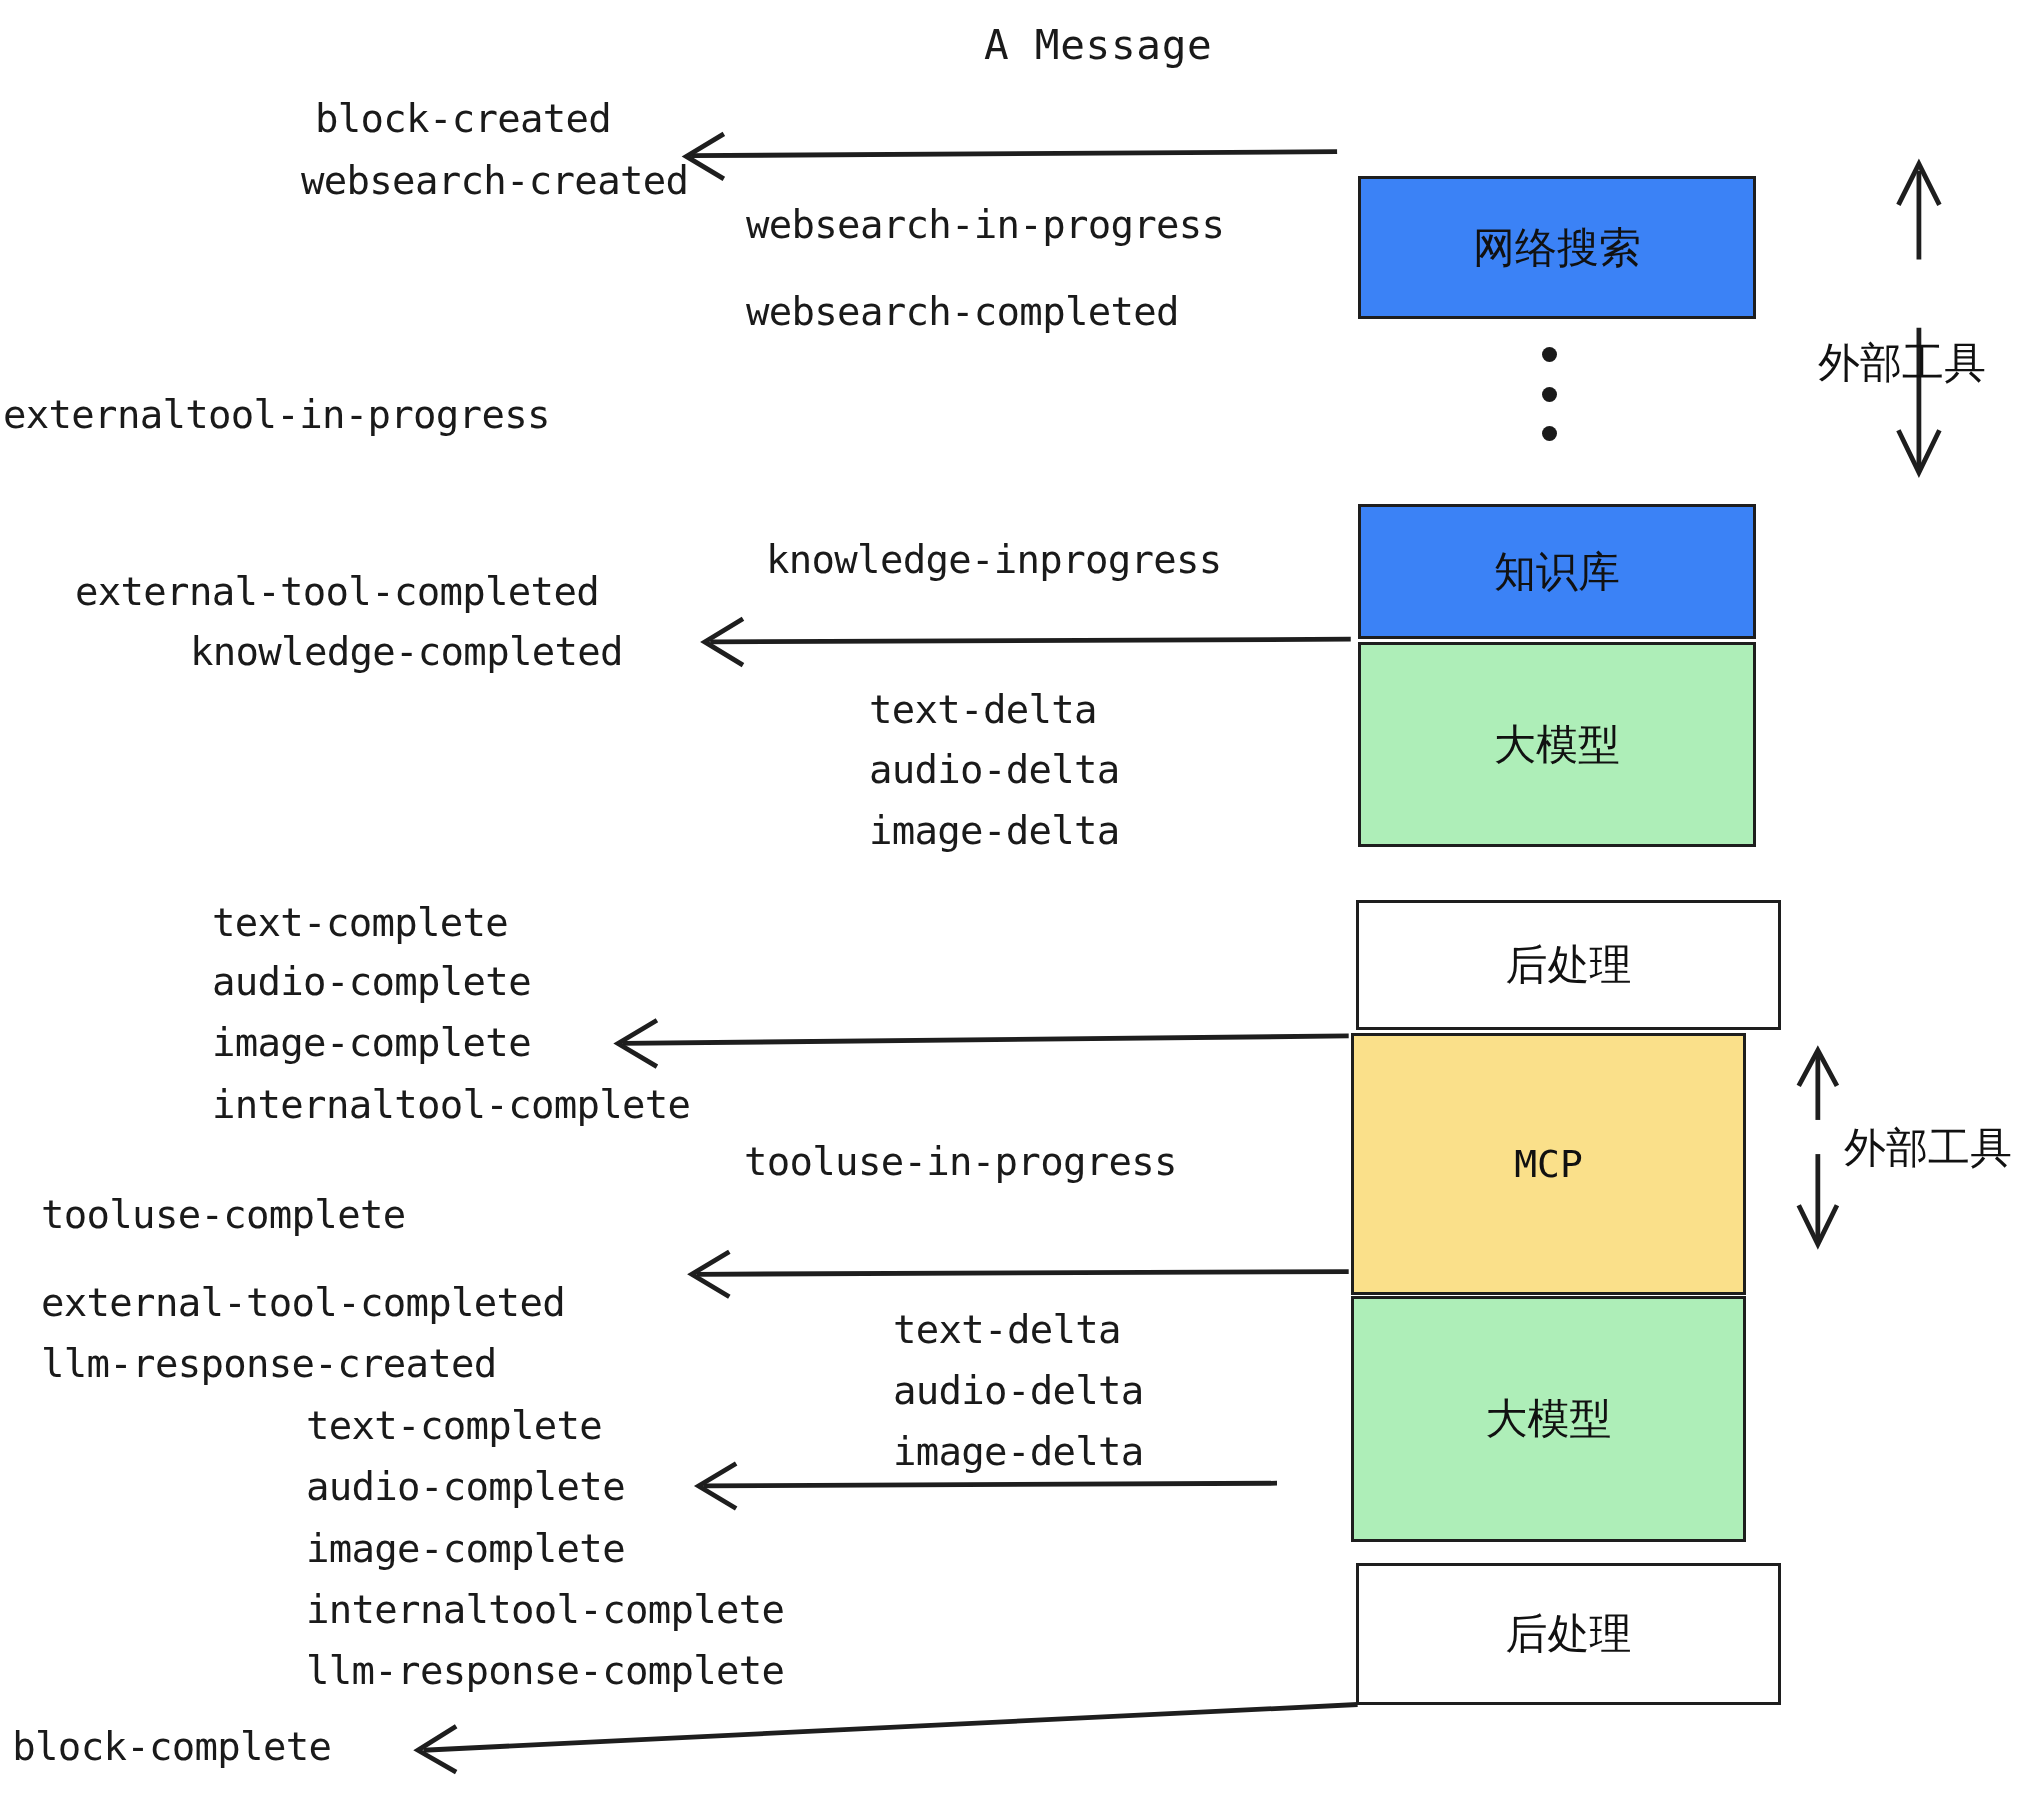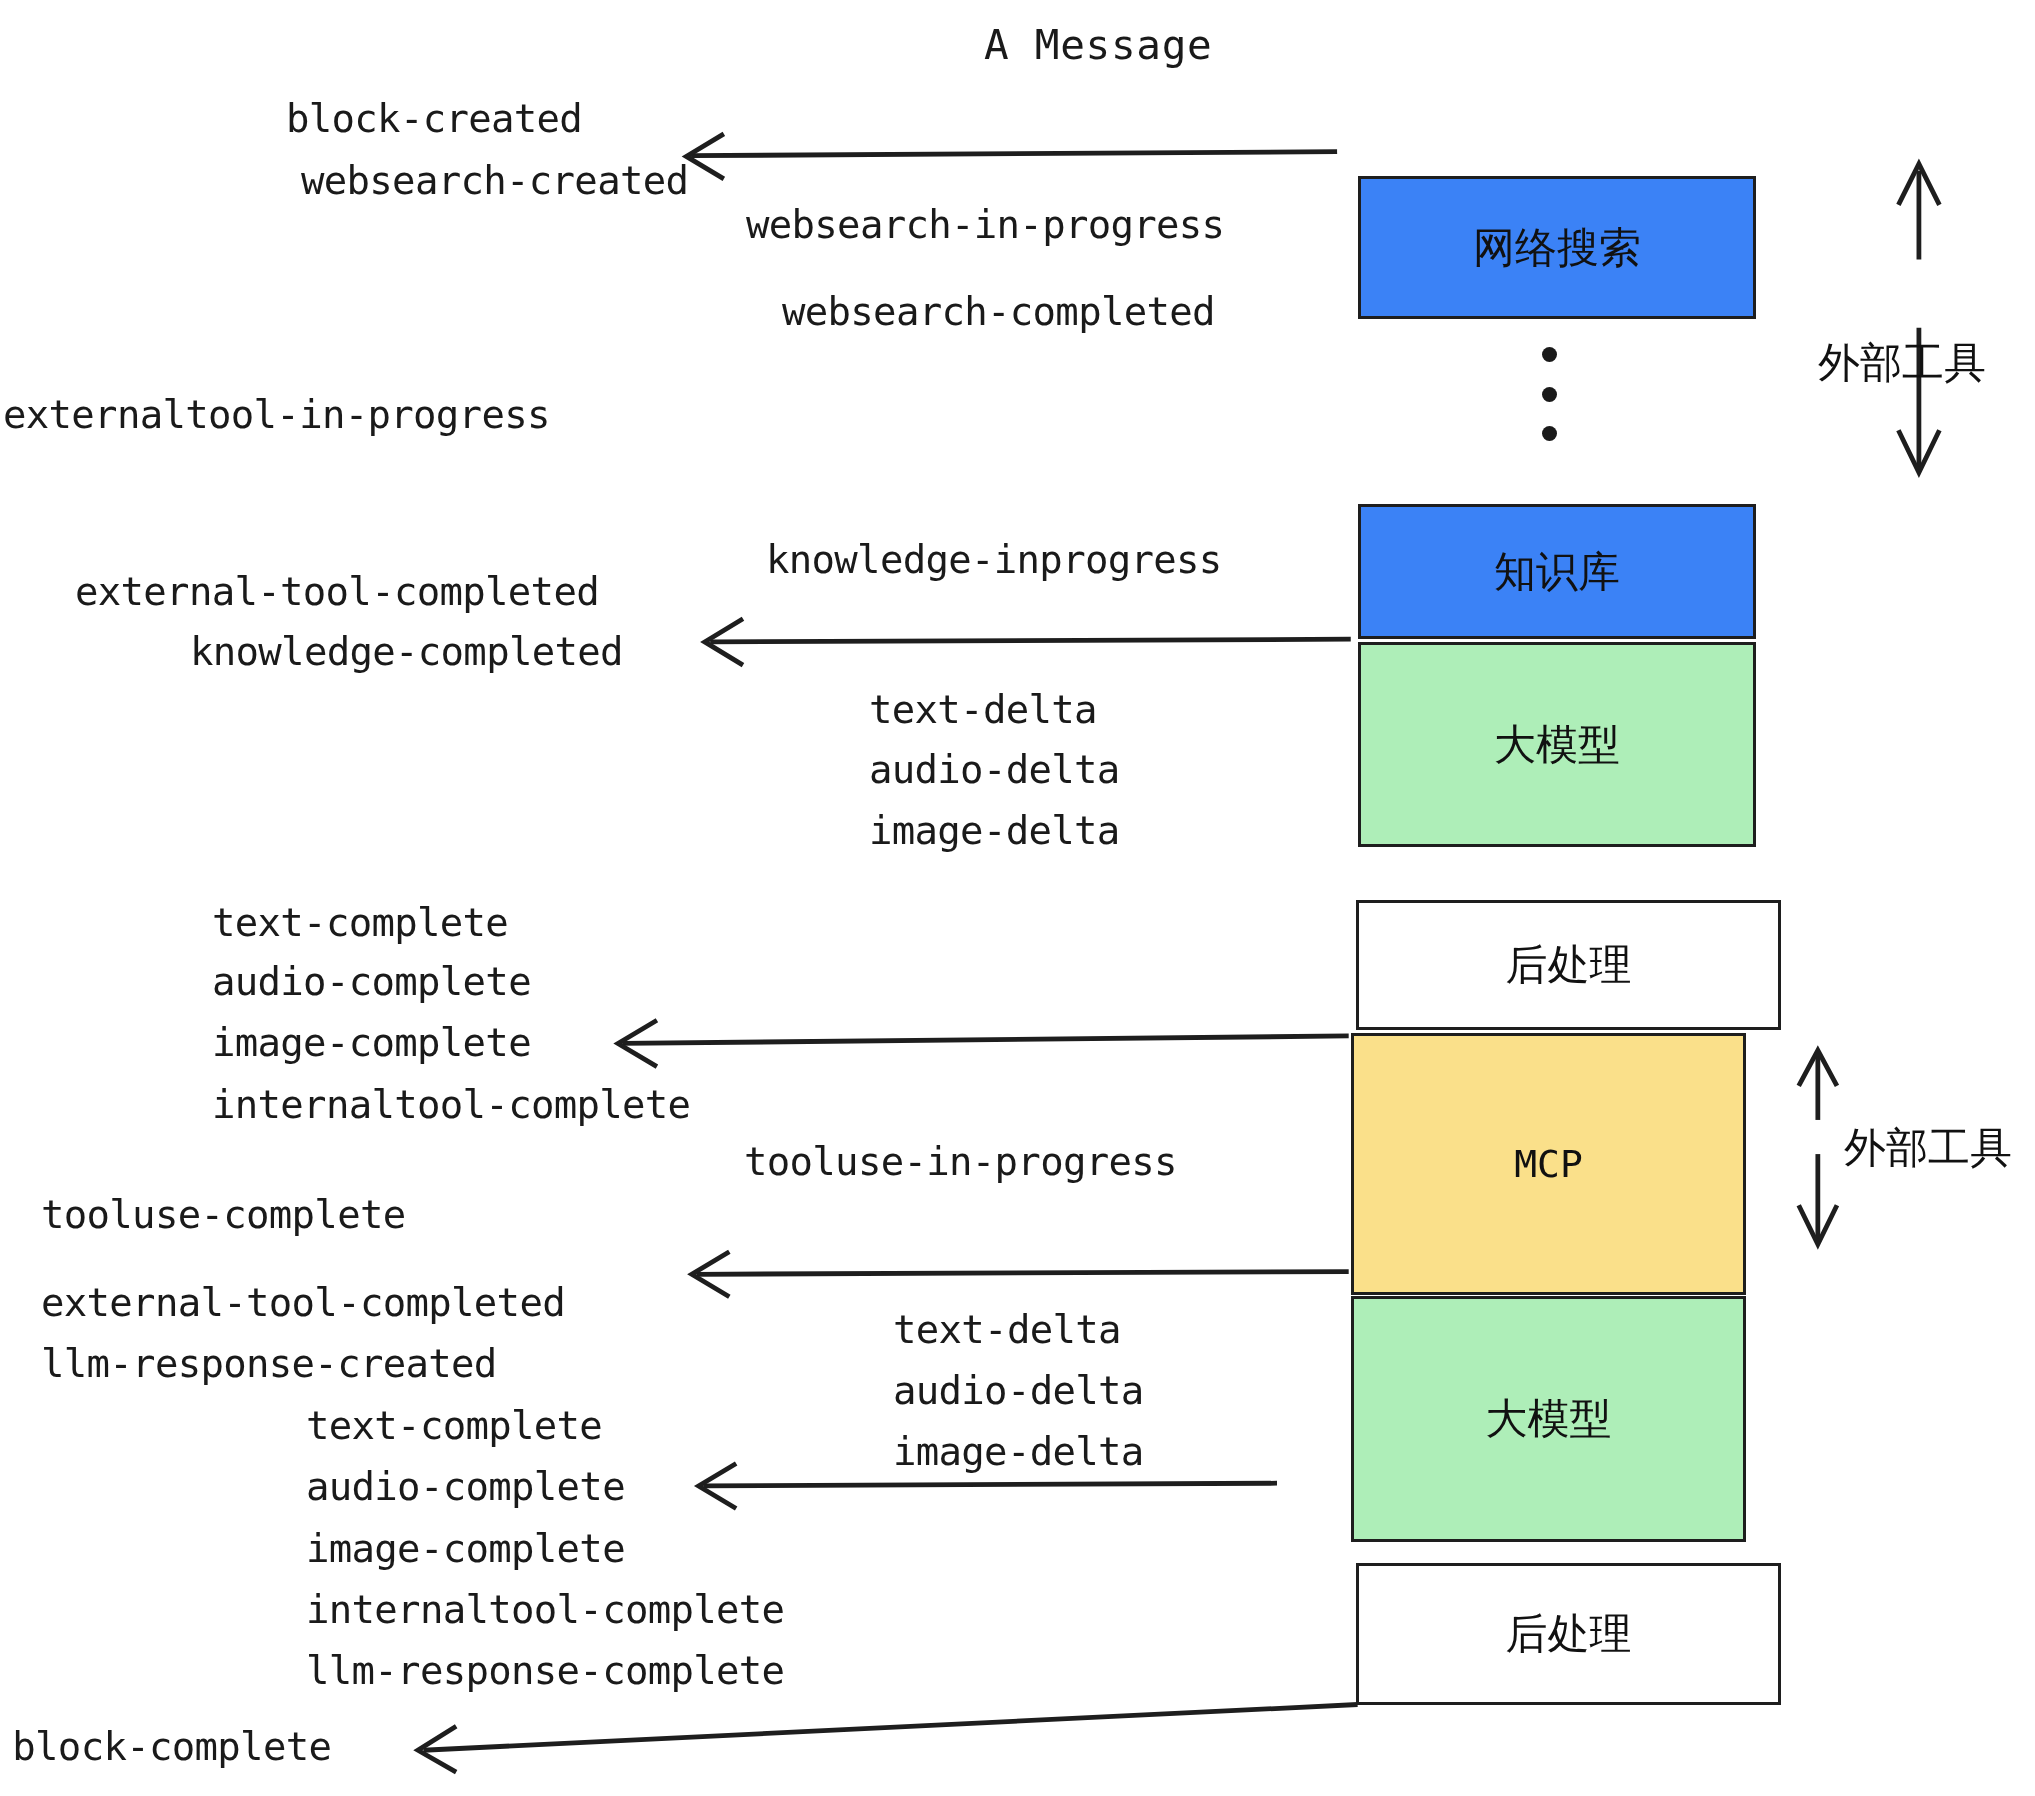--- a/index.html
+++ b/index.html
@@ -140,24 +140,24 @@
   <span>大模型</span>
 </div>
 
 <div class="box white" style="left:1356px;top:1563px;width:425px;height:142px;">
   <span>后处理</span>
 </div>
 
 <div class="cnlabel" style="left:1818px;top:335px;">外部工具</div>
 <div class="cnlabel" style="left:1844px;top:1120px;">外部工具</div>
 
-<div class="lbl" style="left:286px;top:99px;">block-created</div>
+<div class="lbl" style="left:315px;top:99px;">block-created</div>
 <div class="lbl" style="left:301px;top:161px;">websearch-created</div>
 <div class="lbl" style="left:746px;top:205px;">websearch-in-progress</div>
-<div class="lbl" style="left:782px;top:292px;">websearch-completed</div>
+<div class="lbl" style="left:746px;top:292px;">websearch-completed</div>
 <div class="lbl" style="left:3px;top:395px;">externaltool-in-progress</div>
 
 <div class="lbl" style="left:766px;top:540px;">knowledge-inprogress</div>
 <div class="lbl" style="left:75px;top:572px;">external-tool-completed</div>
 <div class="lbl" style="left:190px;top:632px;">knowledge-completed</div>
 
 <div class="lbl" style="left:869px;top:690px;">text-delta</div>
 <div class="lbl" style="left:869px;top:750px;">audio-delta</div>
 <div class="lbl" style="left:869px;top:811px;">image-delta</div>
 

